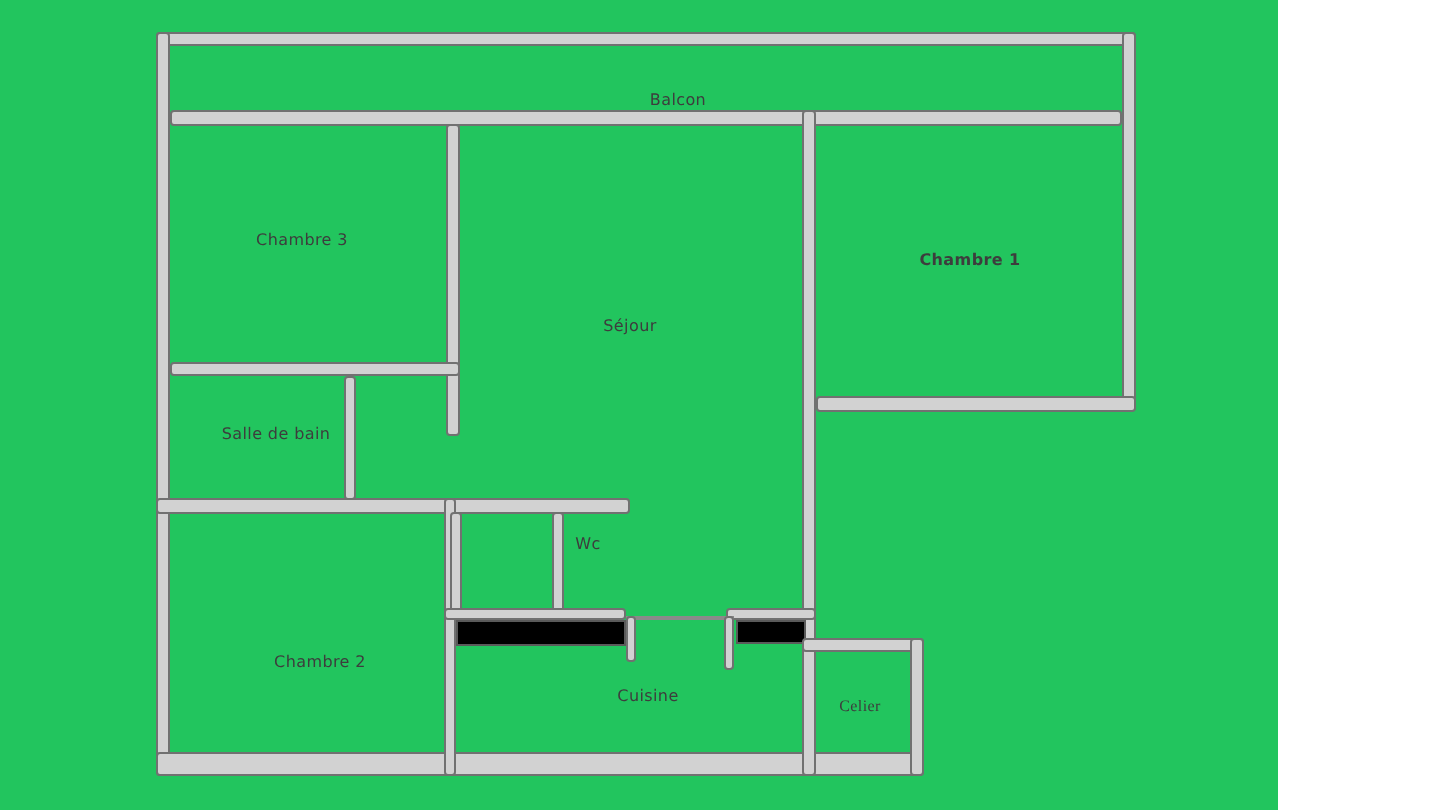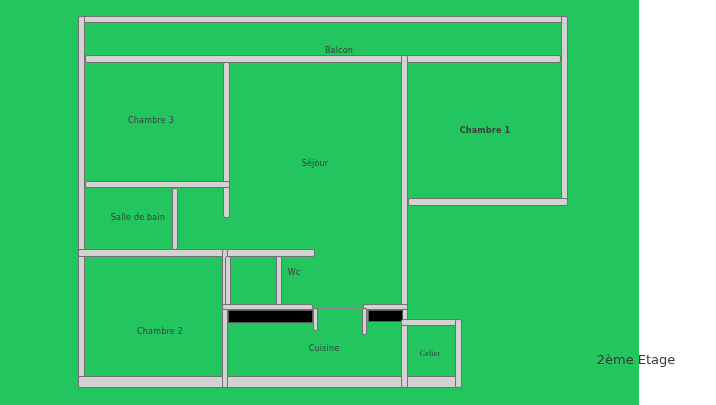--- a/index.html
+++ b/index.html
@@ -95,15 +95,14 @@
   <div class="room-label" style="left:339px; top:50px;">Balcon</div>
   <div class="room-label" style="left:151px; top:120px;text-align:right;">Chambre 3</div>
   <div class="room-label" style="left:315px; top:163px;">Séjour</div>
   <div class="room-label" style="left:485px; top:130px;font-weight:bold;">Chambre 1</div>
   <div class="room-label" style="left:138px; top:217px;">Salle de bain</div>
   <div class="room-label" style="left:250px; top:272px;margin-left:44px;">Wc</div>
   <div class="room-label" style="left:160px; top:313px;margin-top:18px;">Chambre 2</div>
   <div class="room-label" style="left:324px; top:348px;">Cuisine</div>
   <div class="room-label" style="left:430px; top:353px;font-family:Liberation Serif, serif;">Celier</div>
 
-  <div class="floor-title" style="left:636px; top:359px;">2ème Etage</div>
 
 </div>
 
 </body></html>

